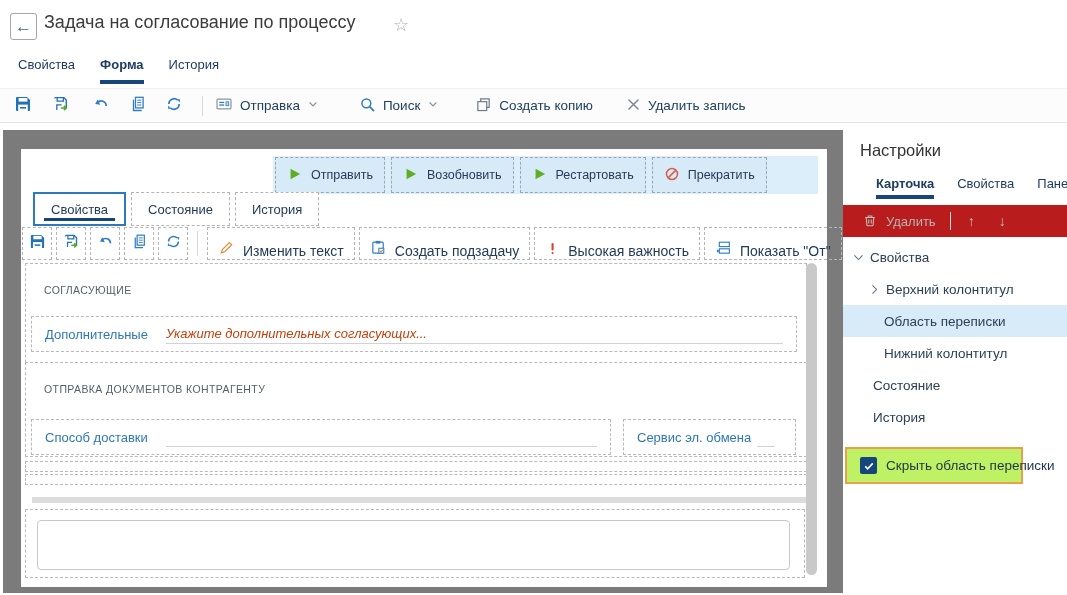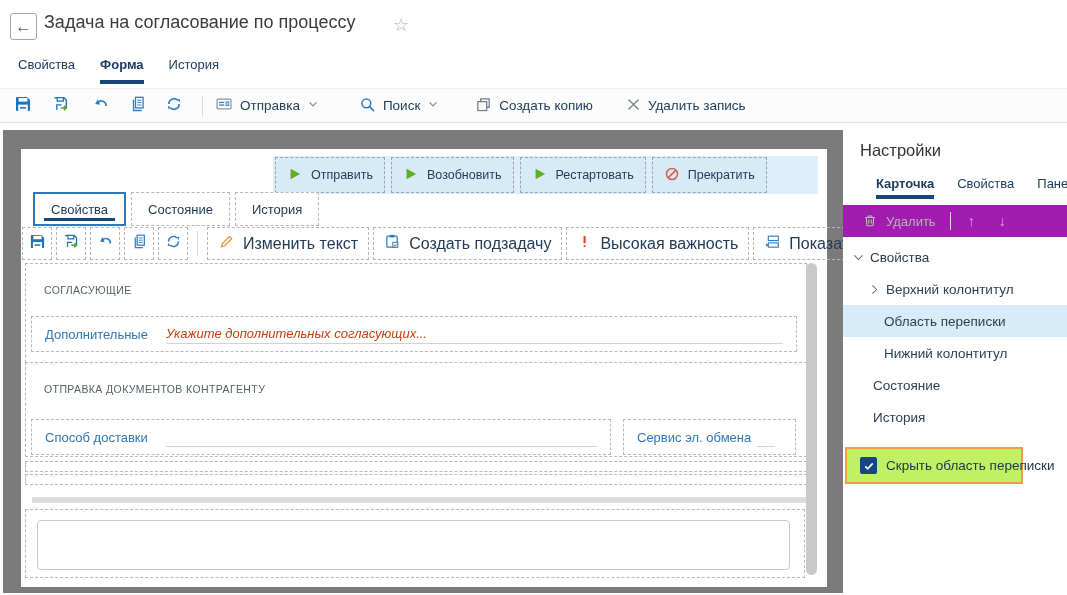--- a/index.html
+++ b/index.html
@@ -44,22 +44,22 @@
     display:flex; align-items:center; font-size:13px; color:#223c57; cursor:pointer; white-space:nowrap; }
   .design-tab.selected { border:2px solid #2e79bc; }
   .design-tab.selected::after { content:""; position:absolute; left:9px; right:9px; bottom:3px;
     height:3px; background:#17477a; }
 
   .design-toolbar { position:absolute; left:1px; top:78px; height:33px; display:flex;
     align-items:stretch; gap:4px; }
   .dt-iconbox { width:30px; border:1px dashed #b5b5b5; display:flex; align-items:center;
     justify-content:center; cursor:pointer; }
   .dt-sep { width:1px; background:#d9d9d9; margin:4px 5px; }
-  .dt-btn { border:1px dashed #b5b5b5; display:flex; align-items:center; gap:8px; padding:0 10px;
-    font-size:16px; color:#223c57; cursor:pointer; white-space:nowrap; }
+  .dt-btn { border:1px dashed #b5b5b5; display:flex; align-items:flex-end; gap:8px; padding:0 10px;
+    font-size:14px; color:#223c57; cursor:pointer; white-space:nowrap; }
 
   .section-box { position:absolute; left:4px; width:782px; border:1px dashed #b9b9b9; background:#fff; }
   .sec-1 { top:114px; height:125px; }
   .sec-2 { top:213px; height:95px; }
   .section-title { position:absolute; left:18px; top:20px; font-size:10.5px; color:#55606b;
     letter-spacing:.4px; }
   .field-box { position:absolute; border:1px dashed #b9b9b9; height:36px; display:flex;
     align-items:center; background:#fff; }
   .f-add   { left:5px;  top:52px; width:766px; }
   .f-way   { left:5px;  top:56px; width:580px; }
@@ -83,21 +83,21 @@
   
   .settings { position:absolute; left:843px; top:130px; width:224px; height:465px; background:#fff; }
   .settings-title { position:absolute; left:17px; top:11px; font-size:16.5px; color:#333; }
   .settings-tabs { position:absolute; left:33px; top:46px; display:flex; gap:23px;
     font-size:13px; color:#1f3c61; }
   .s-tab { position:relative; cursor:pointer; }
   .s-tab.active { font-weight:bold; }
   .s-tab.active::after { content:""; position:absolute; left:0; right:0; bottom:-8px;
     height:4px; background:#17477a; }
   .settings-toolbar { position:absolute; left:0; top:75px; width:224px; height:32px;
-    background:#a21caf; display:flex; align-items:center; padding-left:19px;
+    background:#b91c1c; display:flex; align-items:center; padding-left:19px;
     color:#b5b5b5; font-size:13px; }
   .st-sep { width:1px; height:18px; background:#dedede; margin-left:14px; }
   .st-arrow { color:#c2c2c2; font-size:14px; }
 
   .tree { position:absolute; left:0; top:111px; width:224px; }
   .tree-row { height:32px; display:flex; align-items:center; font-size:13.5px; color:#2c4156;
     cursor:pointer; }
   .tree-row .chev { width:18px; display:flex; align-items:center; }
   .tree-row.selected { background:#d7ebf9; }
   .pl-root { padding-left:9px; }

